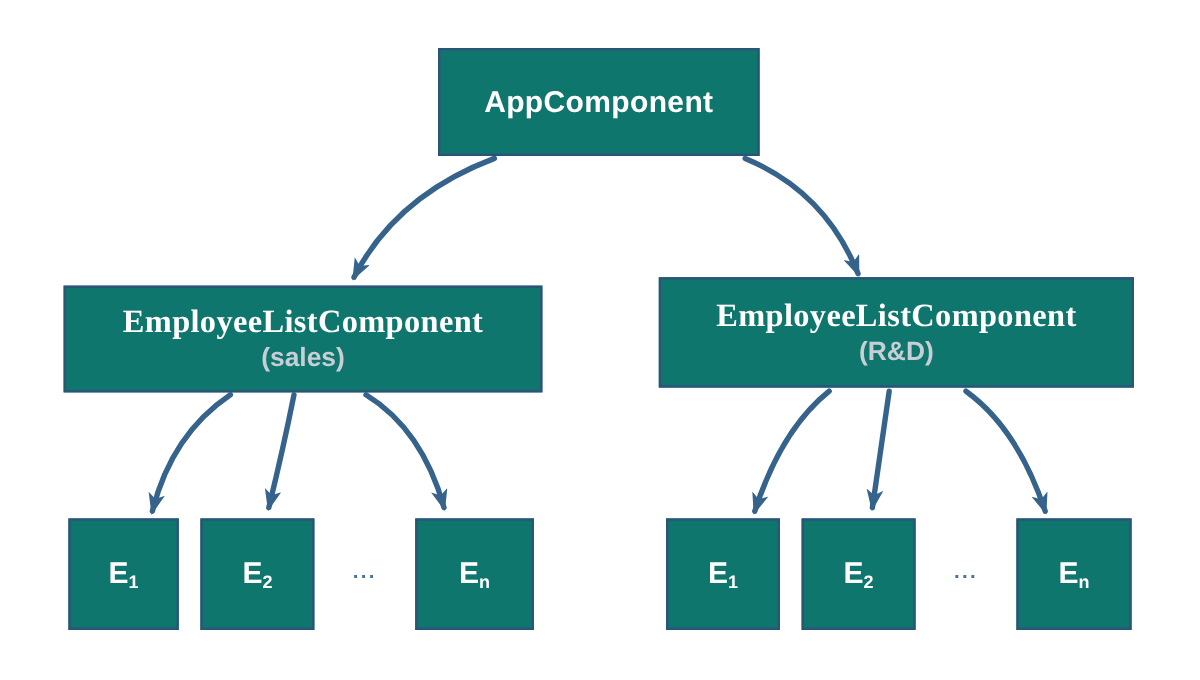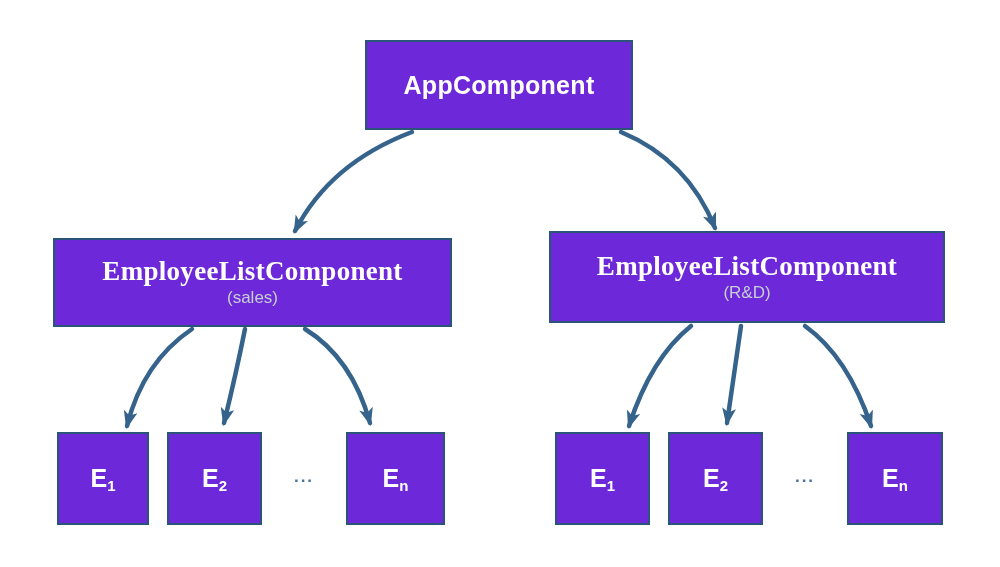--- a/index.html
+++ b/index.html
@@ -12,34 +12,34 @@
     font-family: "Liberation Sans", sans-serif;
   }
   .arrows {
     position: absolute;
     left: 0; top: 0;
     width: 1000px; height: 567px;
     pointer-events: none;
   }
   .node {
     position: absolute;
-    background: #6d28d9;
+    background: #0f766e;
     border: 2px solid #2a5579;
     box-sizing: border-box;
     display: flex;
     flex-direction: column;
     align-items: center;
     justify-content: center;
     color: #ffffff;
     font-weight: bold;
     text-align: center;
   }
   .root-node  { left: 365px; top: 40px;  width: 268px; height: 90px; font-size: 25px; letter-spacing: 0.3px; }
   .group-node .g-title { font-size: 27px; line-height: 1.15; letter-spacing: 0.3px; font-family: Liberation Serif, serif; }
-  .group-node .g-sub   { font-size: 17px; line-height: 1.25; color: #c7ced6; font-weight: normal; }
+  .group-node .g-sub   { font-size: 22px; line-height: 1.25; color: #c7ced6; font-weight: bold; }
   .group-sales { left: 53px;  top: 238px; width: 399px; height: 89px; }
   .group-rnd   { left: 549px; top: 231px; width: 396px; height: 92px; }
   .child-node  { font-size: 25px; }
   .child-node sub {
     font-size: 0.6em;
     line-height: 0;
     vertical-align: -0.25em;
     font-weight: bold;
   }
   .ellipsis {

